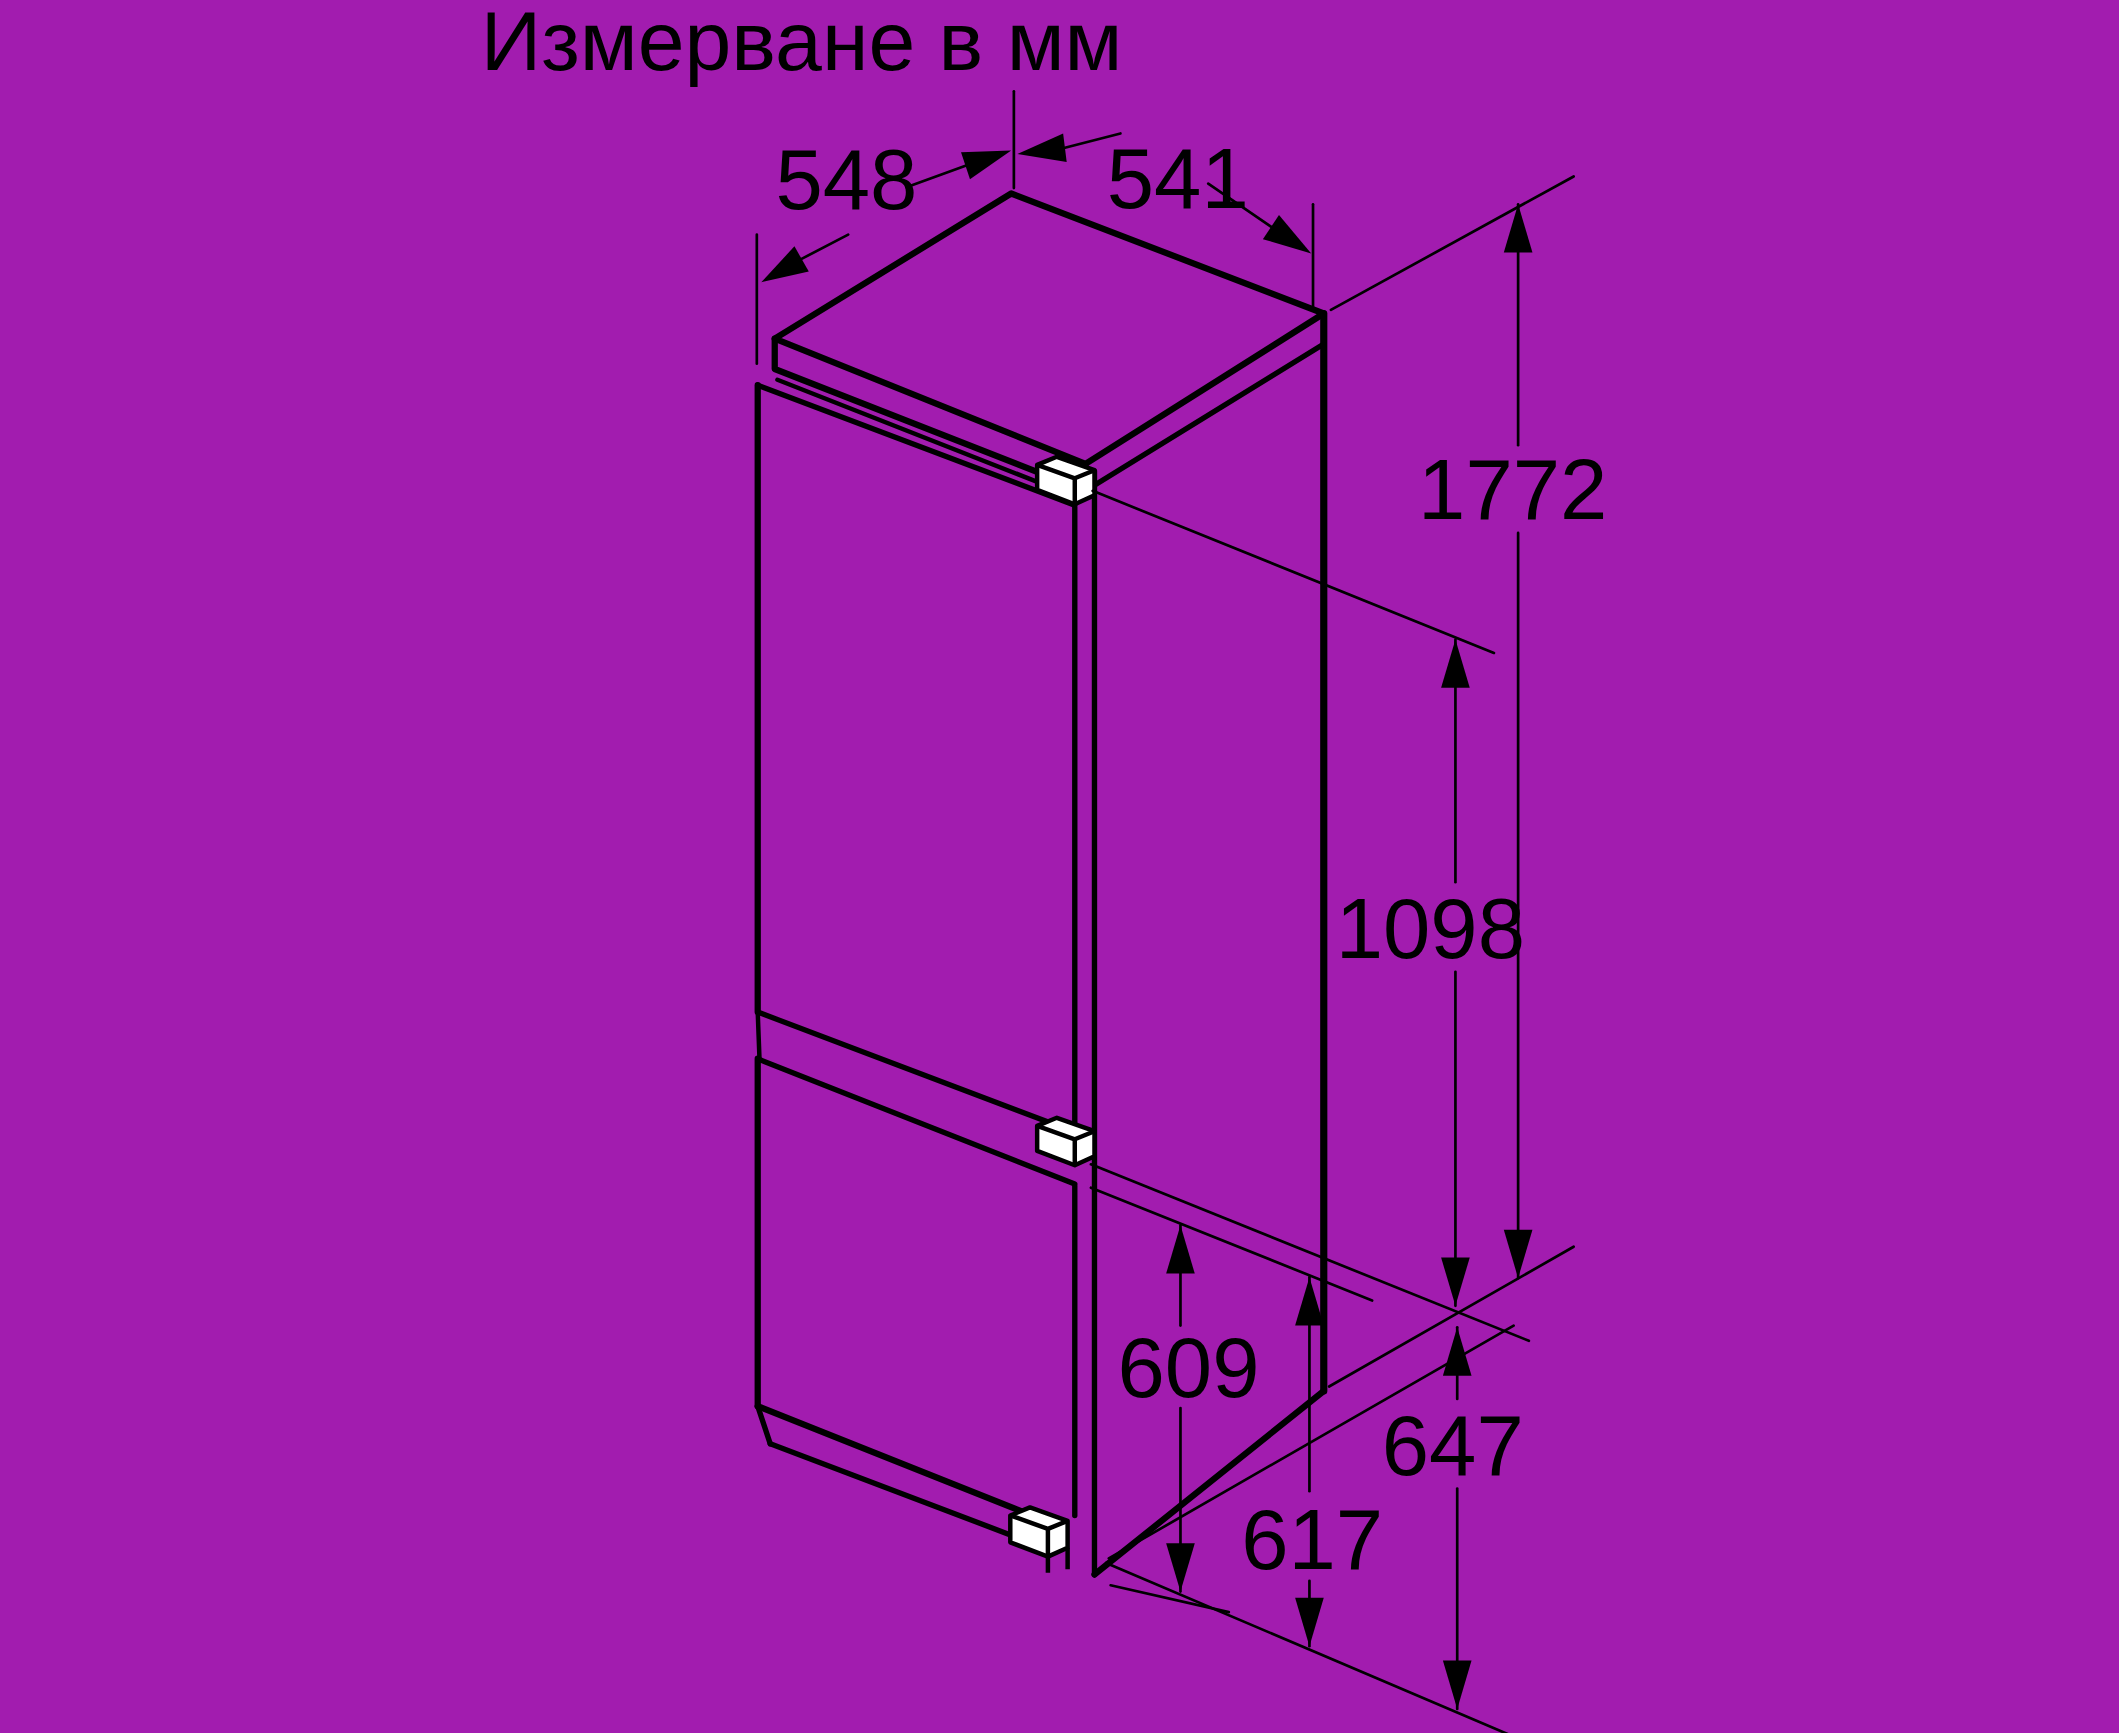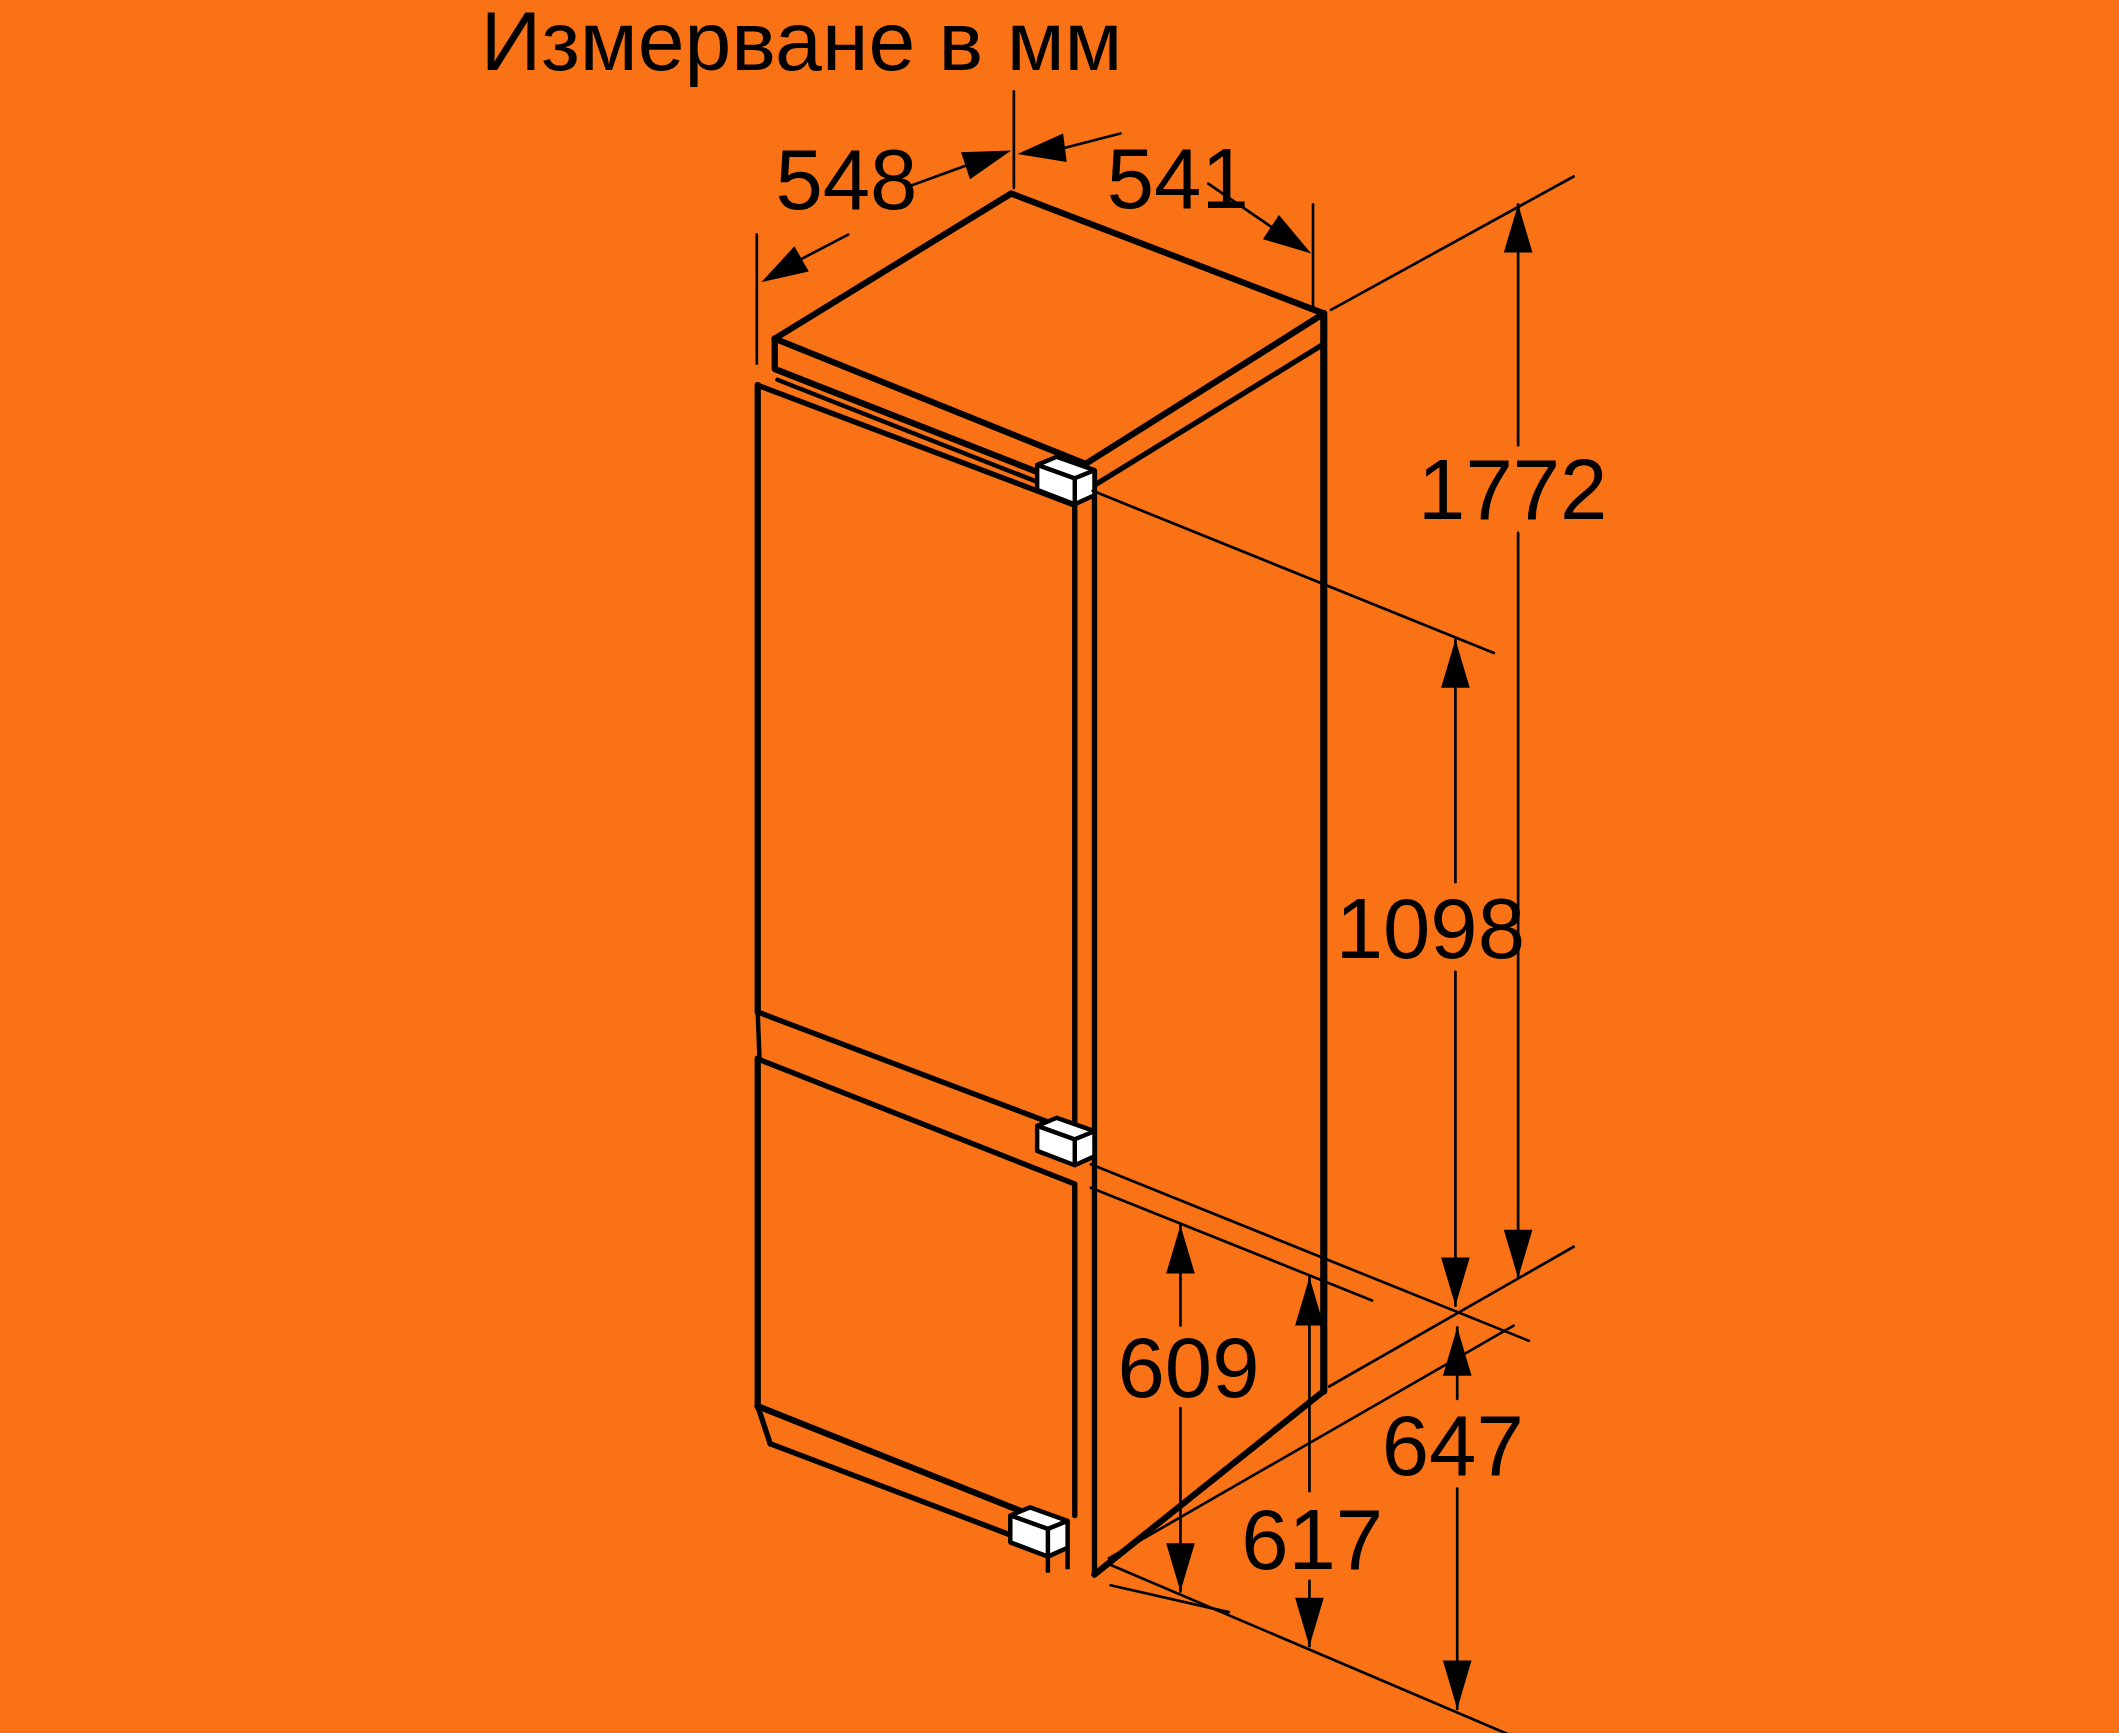--- a/index.html
+++ b/index.html
@@ -7,21 +7,21 @@
     padding: 0;
     background: #ffffff;
     width: 2120px;
     height: 1734px;
     overflow: hidden;
   }
   .stage {
     position: relative;
     width: 2120px;
     height: 1734px;
-    background: #f97316;
+    background: #a21caf;
     font-family: "Liberation Sans", sans-serif;
   }
   svg { display: block; }
   text {
     font-family: "Liberation Sans", sans-serif;
     fill: #000000;
   }
   .title-text { font-size: 94px; }
   .dim-text   { font-size: 95px; }
 </style>

